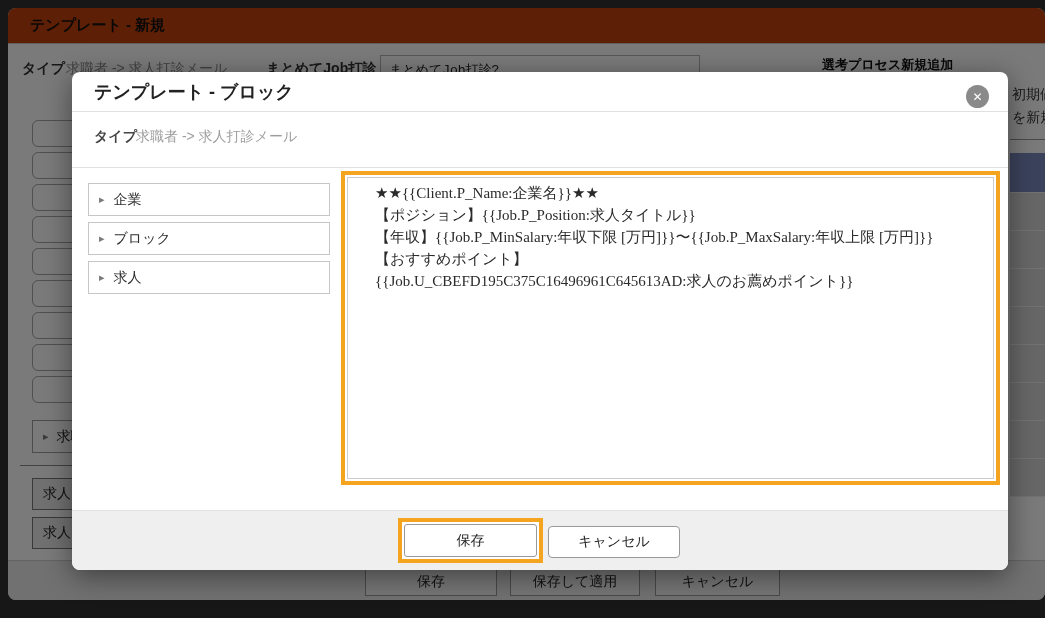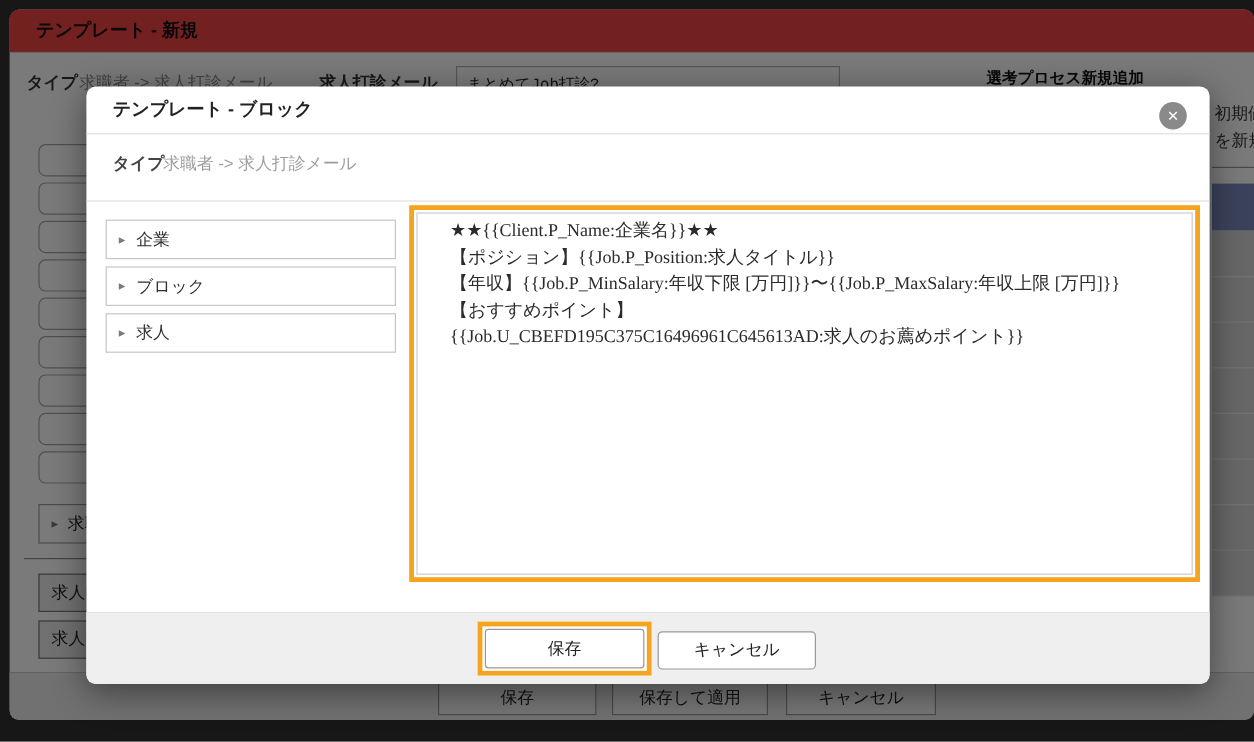--- a/index.html
+++ b/index.html
@@ -5,21 +5,21 @@
   * { margin:0; padding:0; box-sizing:border-box; }
   html,body { width:1045px; height:618px; }
   body {
     position:relative; overflow:hidden; background:#303030;
     font-family:"Liberation Sans","DejaVu Sans",sans-serif; color:#222;
   }
 
   
   .o1 { position:absolute; left:8px; top:8px; width:1037px; height:592px;
         background:#fff; border-radius:8px; }
-  .o1-titlebar { height:36px; background:#ef4444; border-bottom:1px solid #c9c9c9;
+  .o1-titlebar { height:36px; background:#c2410c; border-bottom:1px solid #c9c9c9;
         border-radius:8px 8px 0 0; display:flex; align-items:center;
         padding:0 22px; font-weight:bold; font-size:15px; color:#111; }
   .o1-typelabel { position:absolute; left:14px; top:52px; font-size:14px; font-weight:bold; color:#333; }
   .o1-typevalue { position:absolute; left:58px; top:52px; font-size:14px; color:#888; white-space:nowrap; }
   .o1-namelabel { position:absolute; left:258px; top:52px; font-size:14px; font-weight:bold; color:#333; white-space:nowrap; }
   .o1-nameinput { position:absolute; left:372px; top:47px; width:320px; height:30px;
         border:1px solid #b5b5b5; background:#fff; font-size:13px; padding:4px 8px;
         font-family:Liberation Mono, monospace; color:#222; }
   .o1-right-heading { position:absolute; left:814px; top:48px; font-size:13px; font-weight:bold; color:#111; white-space:nowrap; }
   .o1-info1 { position:absolute; left:1004px; top:78px; font-size:14px; color:#333; white-space:nowrap; }
@@ -49,21 +49,21 @@
   .o1-fbtn.cancel { left:647px; width:125px; }
 
   
   .backdrop { position:absolute; inset:0; background:rgba(0,0,0,0.52); }
 
   
   .modal { position:absolute; left:72px; top:72px; width:936px; height:498px;
         background:#fff; border-radius:8px; box-shadow:0 6px 28px rgba(0,0,0,0.45); }
   .m-header { position:relative; height:40px; border-bottom:1px solid #e0e0e0;
         display:flex; align-items:center; padding:0 22px; }
-  .m-title { font-weight:bold; font-size:15px; color:#222; }
+  .m-title { font-weight:bold; font-size:18px; color:#222; }
   .m-close { position:absolute; right:19px; top:13px; width:23px; height:23px;
         border-radius:50%; background:#8a8a8a; color:#fff; border:none;
         display:flex; align-items:center; justify-content:center;
         font-size:12px; font-weight:bold; cursor:pointer; font-family:inherit; }
   .m-typelabel { position:absolute; left:22px; top:56px; font-size:14px; font-weight:bold; color:#444; }
   .m-typevalue { position:absolute; left:64px; top:56px; font-size:14px; color:#9d9d9d; white-space:nowrap; }
   .m-typedivider { position:absolute; left:0; top:95px; width:100%; height:1px; background:#e0e0e0; }
 
   .m-sidebar { position:absolute; left:16px; top:111px; width:242px; }
   .m-accitem { width:242px; height:33px; margin-bottom:6px; border:1px solid #c6c6c6;
@@ -88,21 +88,21 @@
   .m-cancel { position:absolute; left:476px; top:15px; width:132px; height:32px; }
 </style>
 </head>
 <body>
 
 <div class="o1">
   <div class="o1-titlebar">テンプレート - 新規</div>
 
   <span class="o1-typelabel">タイプ</span>
   <span class="o1-typevalue">求職者 -&gt; 求人打診メール</span>
-  <span class="o1-namelabel">求人打診メール</span>
+  <span class="o1-namelabel">まとめてJob打診</span>
   <input class="o1-nameinput" value="まとめてJob打診?" style="">
 
   <span class="o1-right-heading">選考プロセス新規追加</span>
   <span class="o1-info1">初期値</span>
   <span class="o1-info2">を新規</span>
   <div class="o1-right-divider"></div>
 
   <div class="o1-rowstrip">
     <div class="o1-row selected"></div>
     <div class="o1-row"></div>

